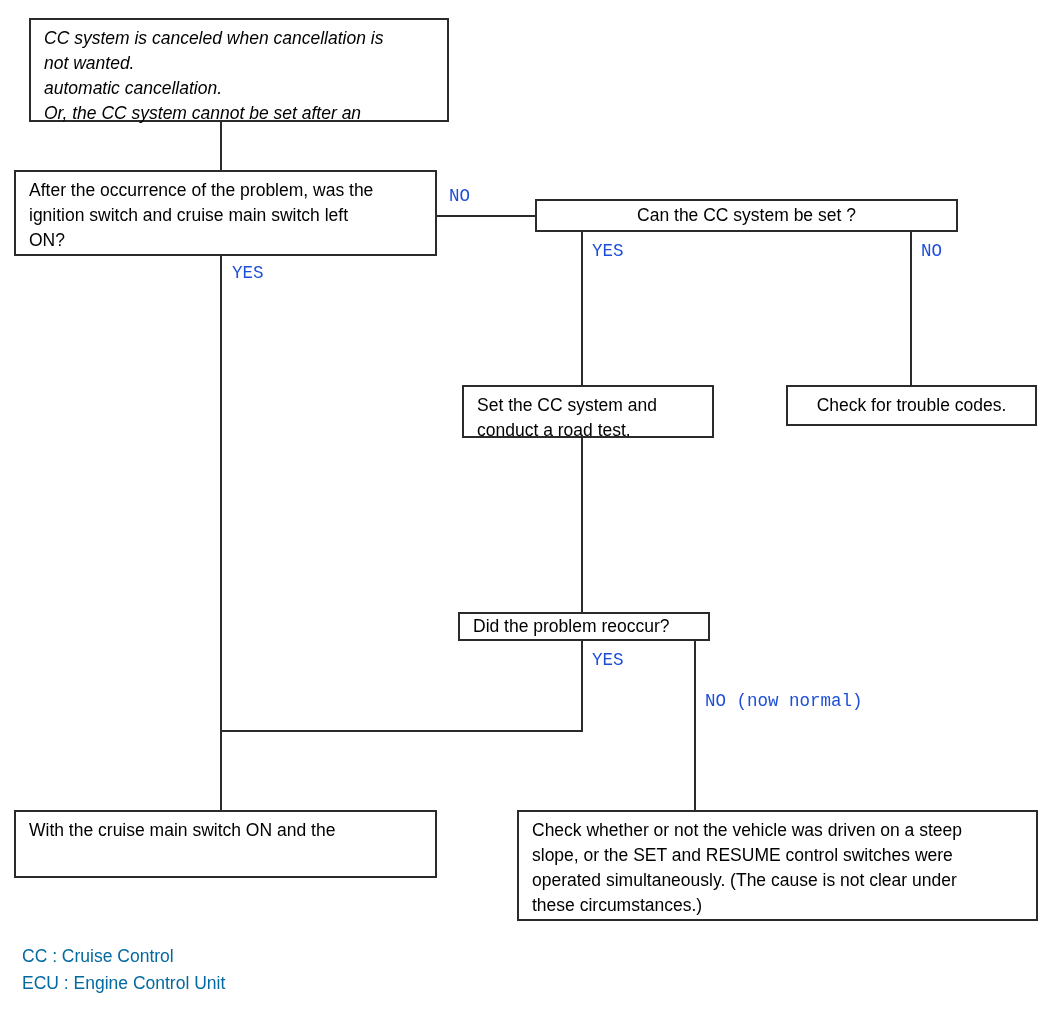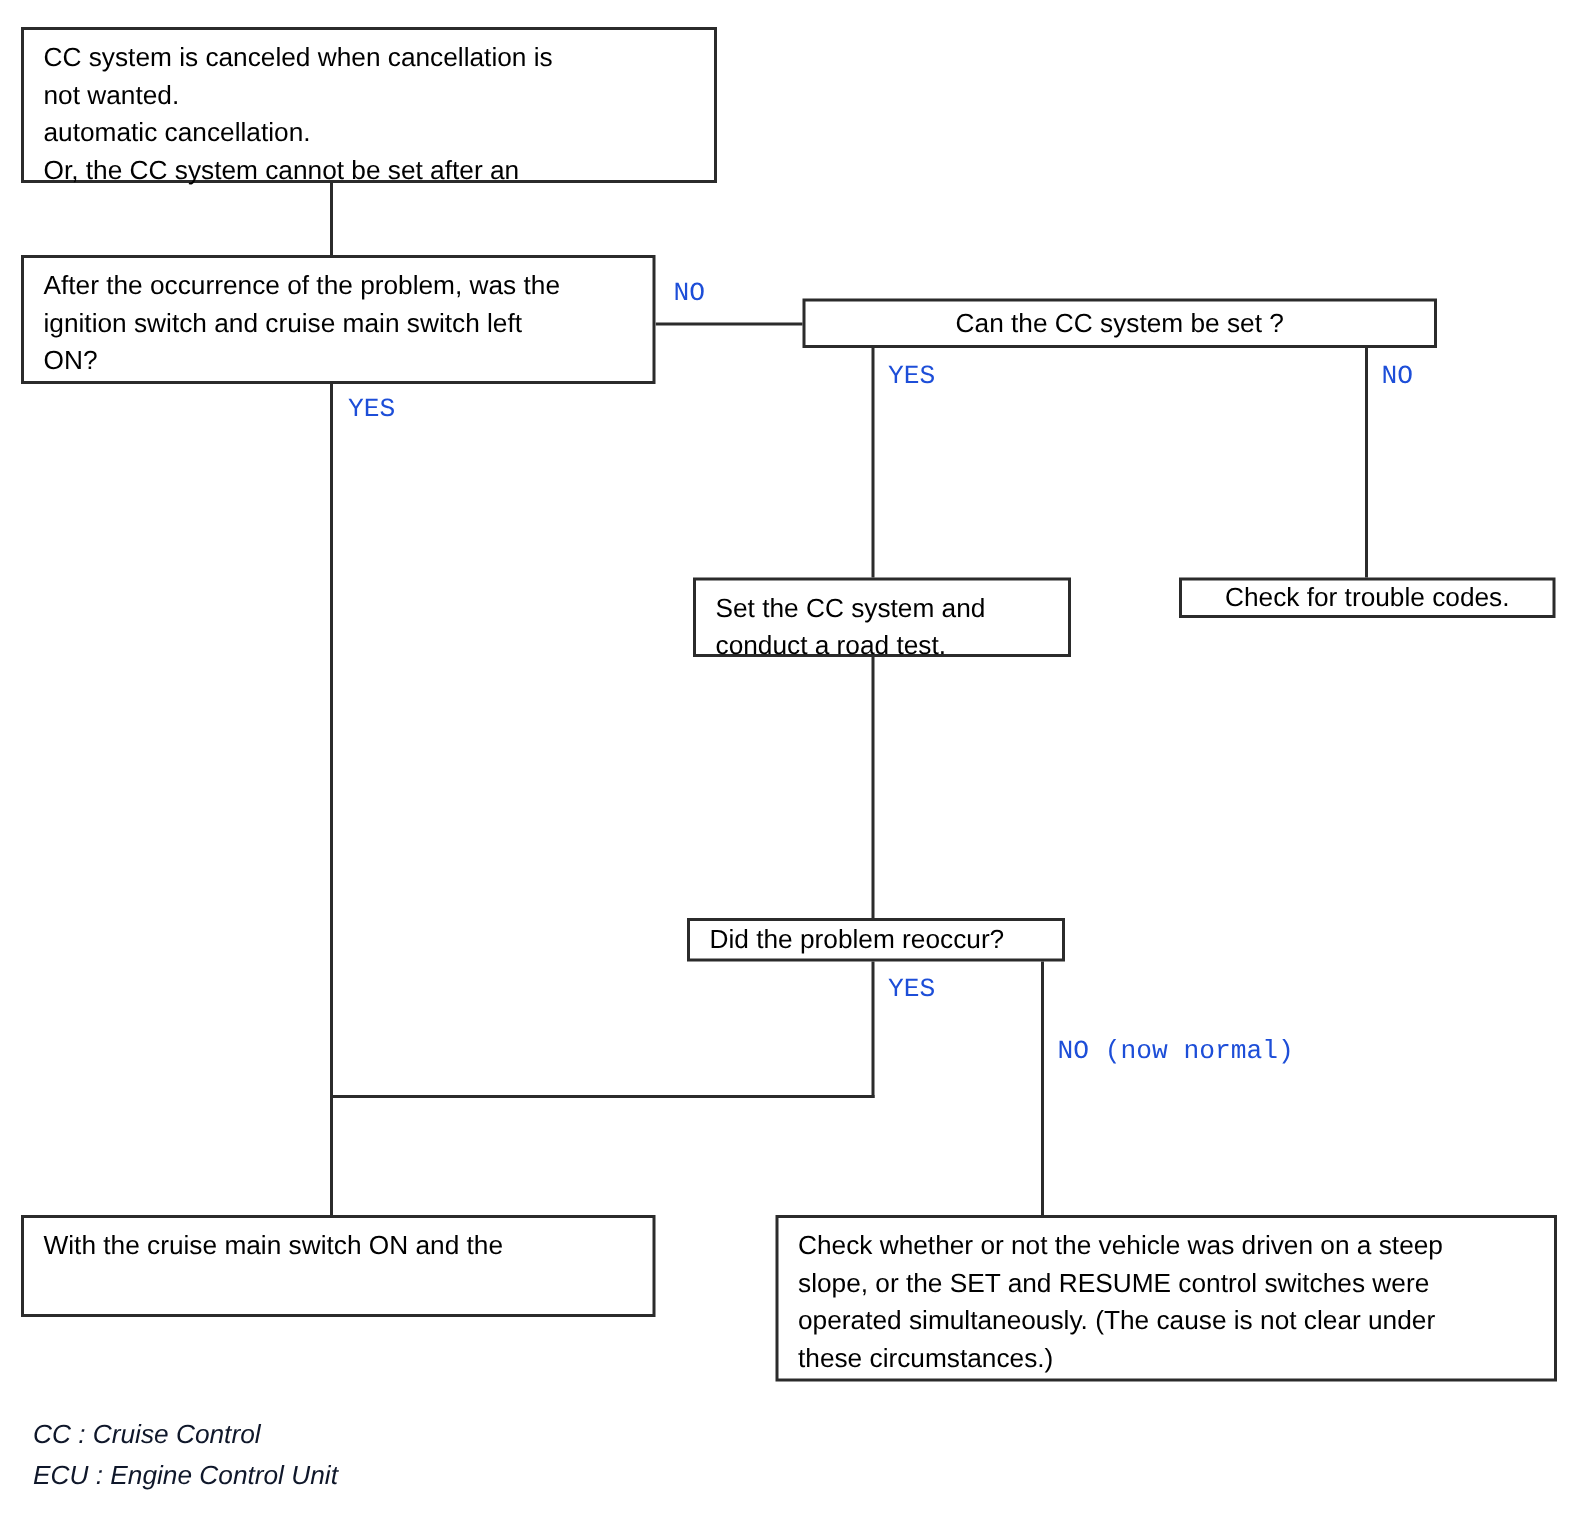--- a/index.html
+++ b/index.html
@@ -54,24 +54,23 @@
     line-height: 1;
     color: #1d4ed8;
     white-space: nowrap;
     z-index: 2;
     font-family: Liberation Mono, monospace;
   }
   .legend {
     position: absolute;
     font-size: 17.5px;
     line-height: 1.55;
-    color: #0f172a;
+    color: #0369a1;
     white-space: nowrap;
     z-index: 2;
-    font-style: italic;
   }
 </style>
 </head>
 <body>
 
 <div id="canvas">
 
   <div class="line vline" style="left:220px; top:120px; height:52px;"></div>
 
   <div class="line hline" style="left:437px; top:215px; width:100px;"></div>
@@ -95,21 +94,21 @@
   <div class="edge-label" style="left:232px; top:265px;">YES</div>
 
   <div class="edge-label" style="left:592px; top:243px;">YES</div>
 
   <div class="edge-label" style="left:921px; top:243px;">NO</div>
 
   <div class="edge-label" style="left:592px; top:652px;">YES</div>
 
   <div class="edge-label" style="left:705px; top:664px;margin-top:29px;">NO (now normal)</div>
 
-  <div class="box" style="left:14px; top:18px; width:464px; height:104px;">
+  <div class="box" style="left:29px; top:18px; width:420px; height:104px;font-style:italic;">
     <div>CC system is canceled when cancellation is</div>
     <div>not wanted.</div>
     <div>automatic cancellation.</div>
     <div>Or, the CC system cannot be set after an</div>
   </div>
 
   <div class="box" style="left:14px; top:170px; width:423px; height:86px;">
     <div>After the occurrence of the problem, was the</div>
     <div>ignition switch and cruise main switch left</div>
     <div>ON?</div>
@@ -117,21 +116,21 @@
 
   <div class="box center vcenter" style="left:535px; top:199px; width:423px; height:33px;align-items:center;">
     <div>Can the CC system be set ?</div>
   </div>
 
   <div class="box" style="left:462px; top:385px; width:252px; height:53px;">
     <div>Set the CC system and</div>
     <div>conduct a road test.</div>
   </div>
 
-  <div class="box center vcenter" style="left:786px; top:385px; width:251px; height:27px;">
+  <div class="box center vcenter" style="left:786px; top:385px; width:251px; height:41px;">
     <div>Check for trouble codes.</div>
   </div>
 
   <div class="box vcenter" style="left:458px; top:612px; width:252px; height:29px;">
     <div>Did the problem reoccur?</div>
   </div>
 
   <div class="box" style="left:14px; top:810px; width:423px; height:68px;">
     <div>With the cruise main switch ON and the</div>
   </div>

